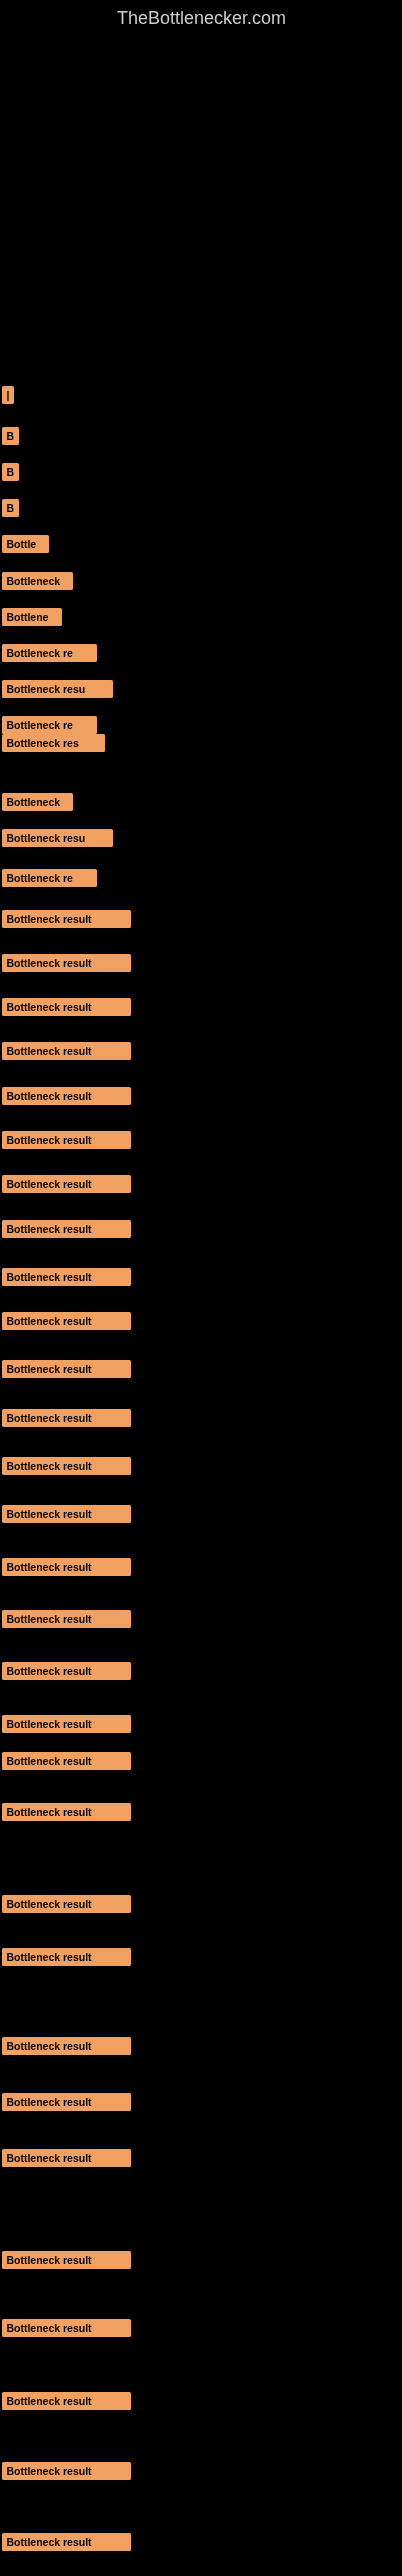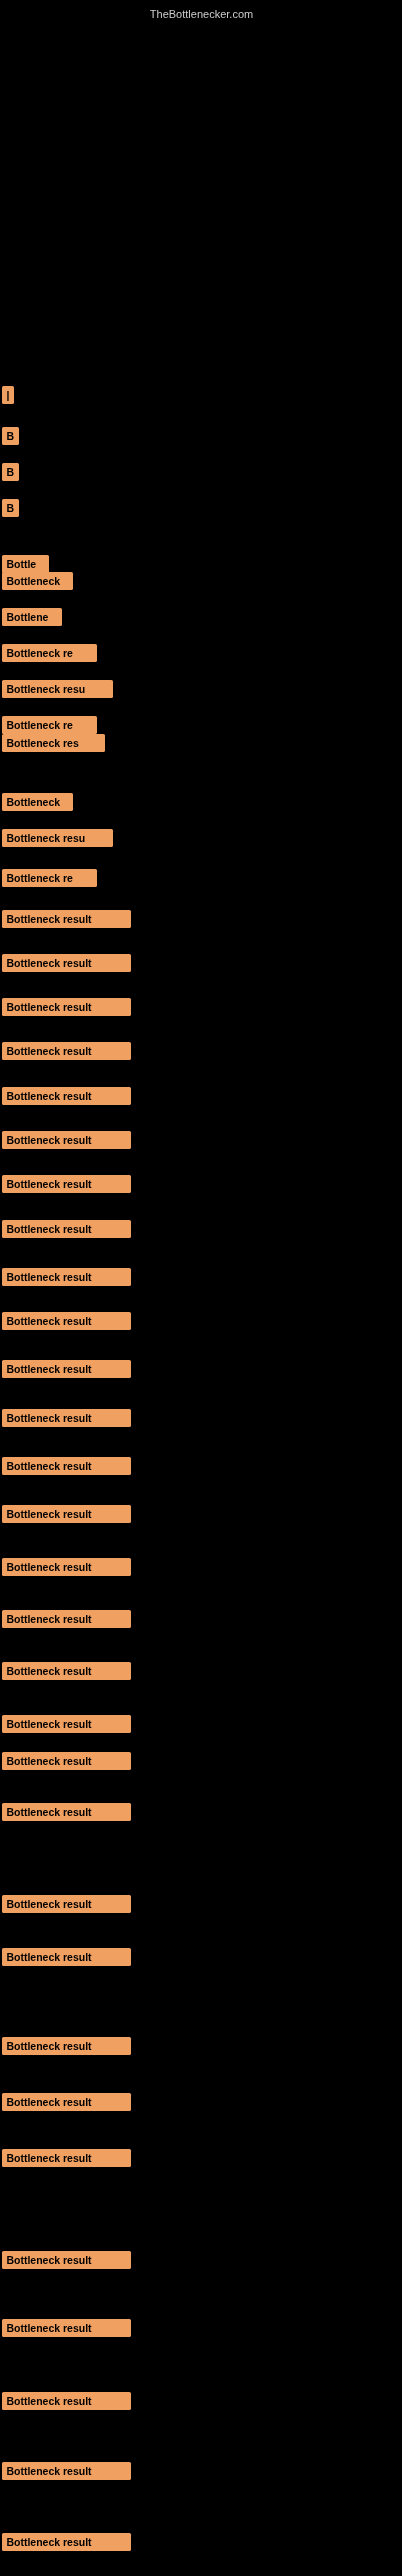--- a/index.html
+++ b/index.html
@@ -9,21 +9,21 @@
     }
     body {
       background-color: #000000;
       width: 403px;
       min-height: 2576px;
       font-family: Arial, sans-serif;
       position: relative;
     }
     .site-title {
       color: #cccccc;
-      font-size: 11px;
+      font-size: 18px;
       text-align: center;
       padding-top: 8px;
       padding-bottom: 6.4px;
     }
     .bar-container {
       position: absolute;
       left: 0;
       display: flex;
       align-items: center;
     }
@@ -49,21 +49,21 @@
     <div class="bar-container" style="top: 427px; left: 1.6px;">
       <span class="bar-label" style="min-width: 14.5px;">B</span>
     </div>
     <div class="bar-container" style="top: 463px; left: 1.6px;">
       <span class="bar-label" style="min-width: 14.5px;">B</span>
     </div>
     <div class="bar-container" style="top: 499px; left: 1.6px;">
       <span class="bar-label" style="min-width: 16px;">B</span>
     </div>
     <div class="bar-container" style="top: 535px; left: 1.6px;">
-      <span class="bar-label" style="min-width: 47px; margin-top: 20px;">Bottle</span>
+      <span class="bar-label" style="min-width: 47px;">Bottle</span>
     </div>
     <div class="bar-container" style="top: 572px; left: 1.6px;">
       <span class="bar-label" style="min-width: 71px;">Bottleneck</span>
     </div>
     <div class="bar-container" style="top: 608px; left: 1.6px;">
       <span class="bar-label" style="min-width: 60px;">Bottlene</span>
     </div>
     <div class="bar-container" style="top: 644px; left: 1.6px;">
       <span class="bar-label" style="min-width: 95px;">Bottleneck re</span>
     </div>

